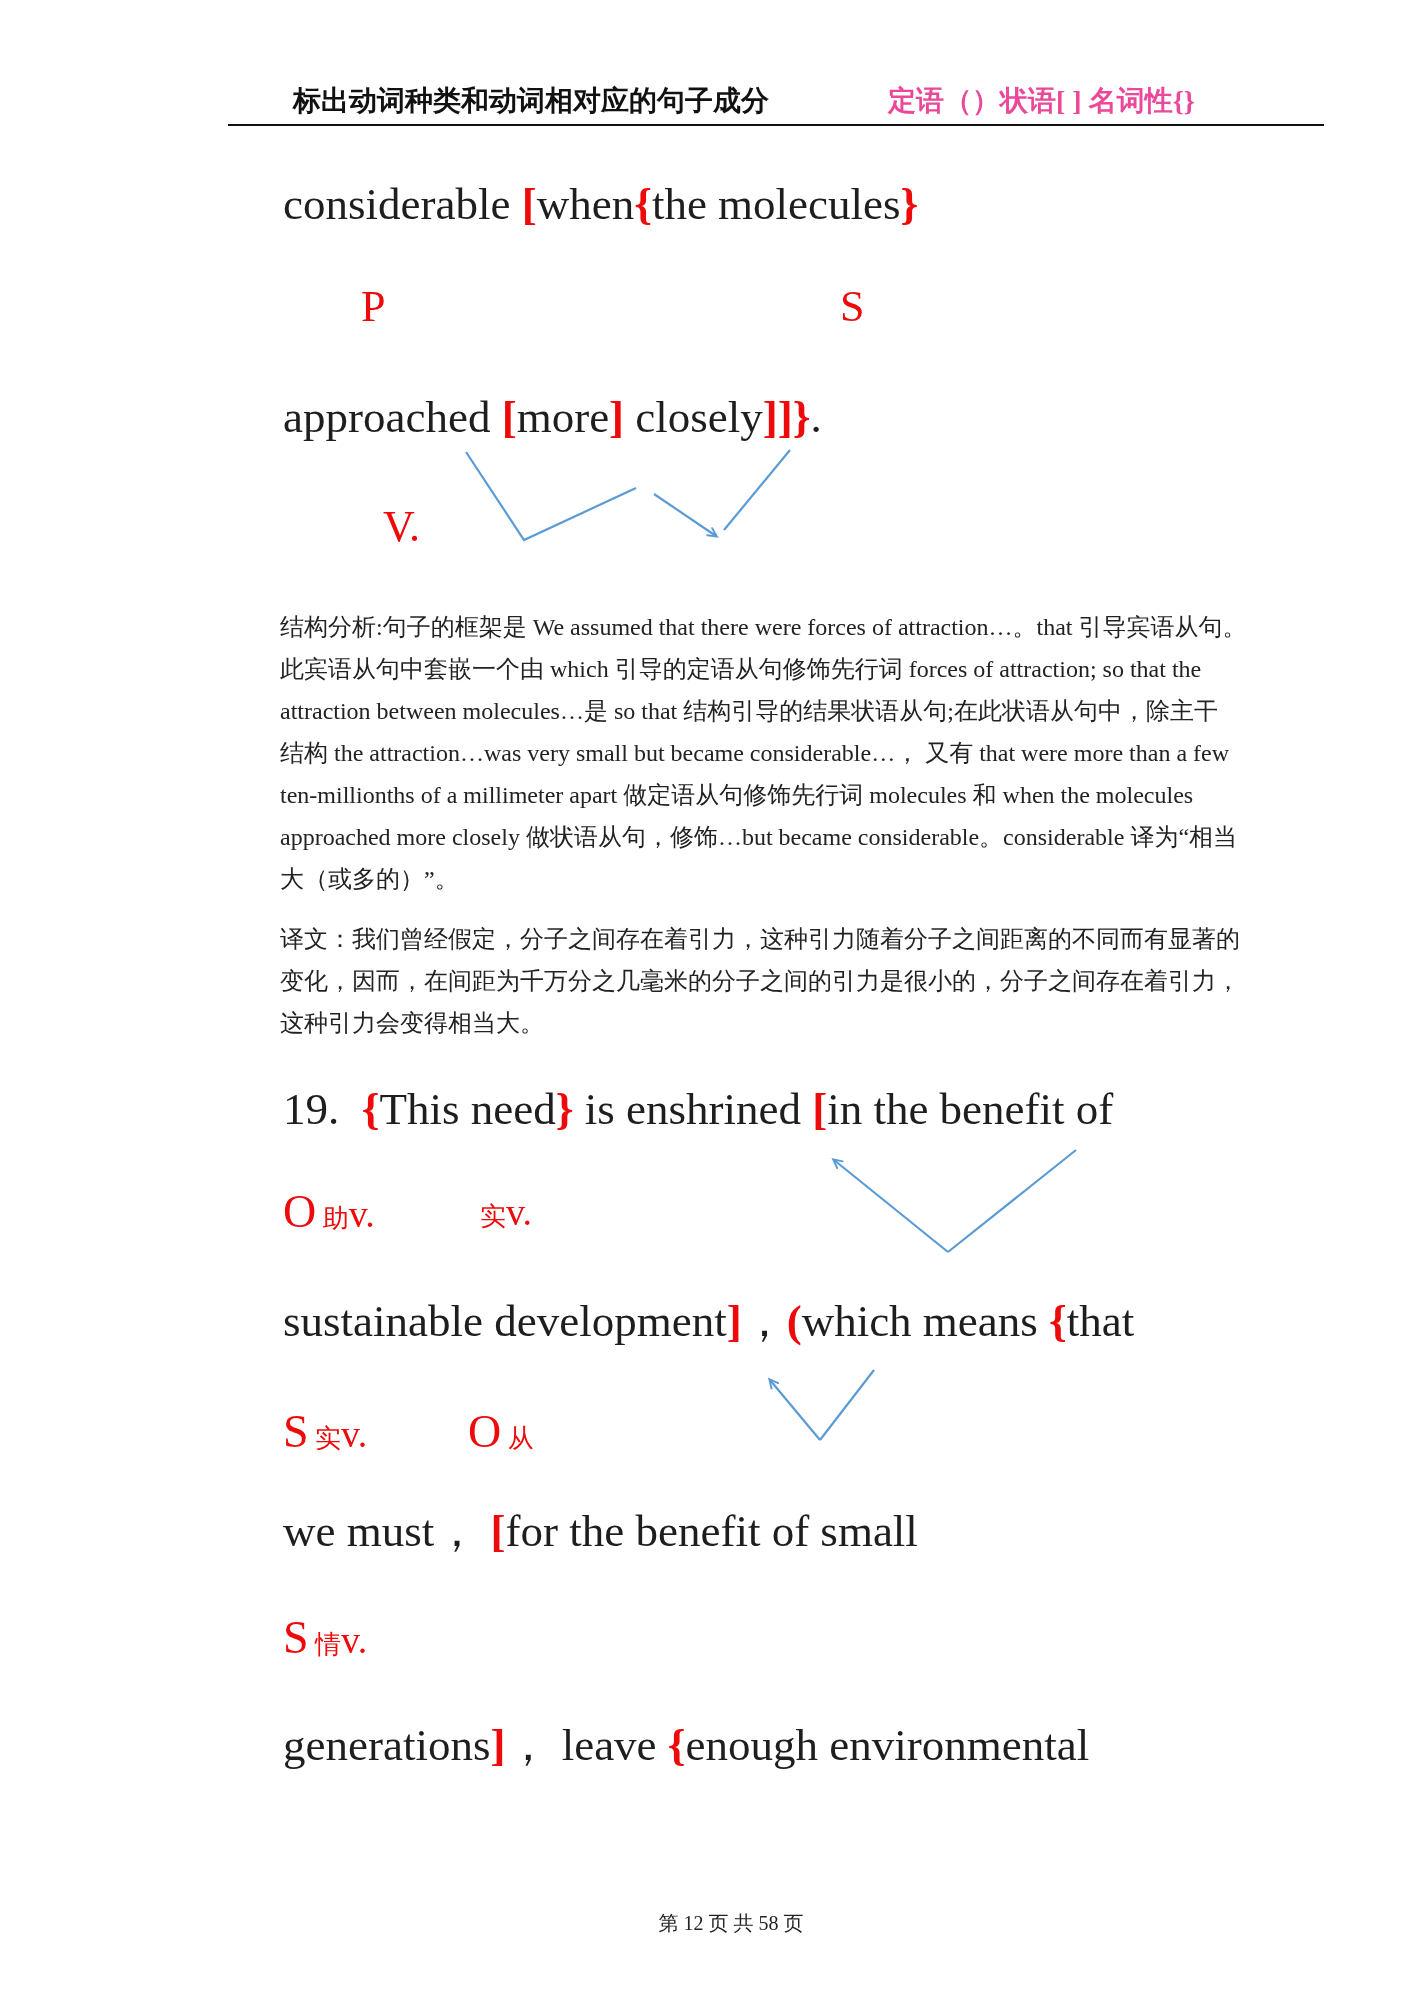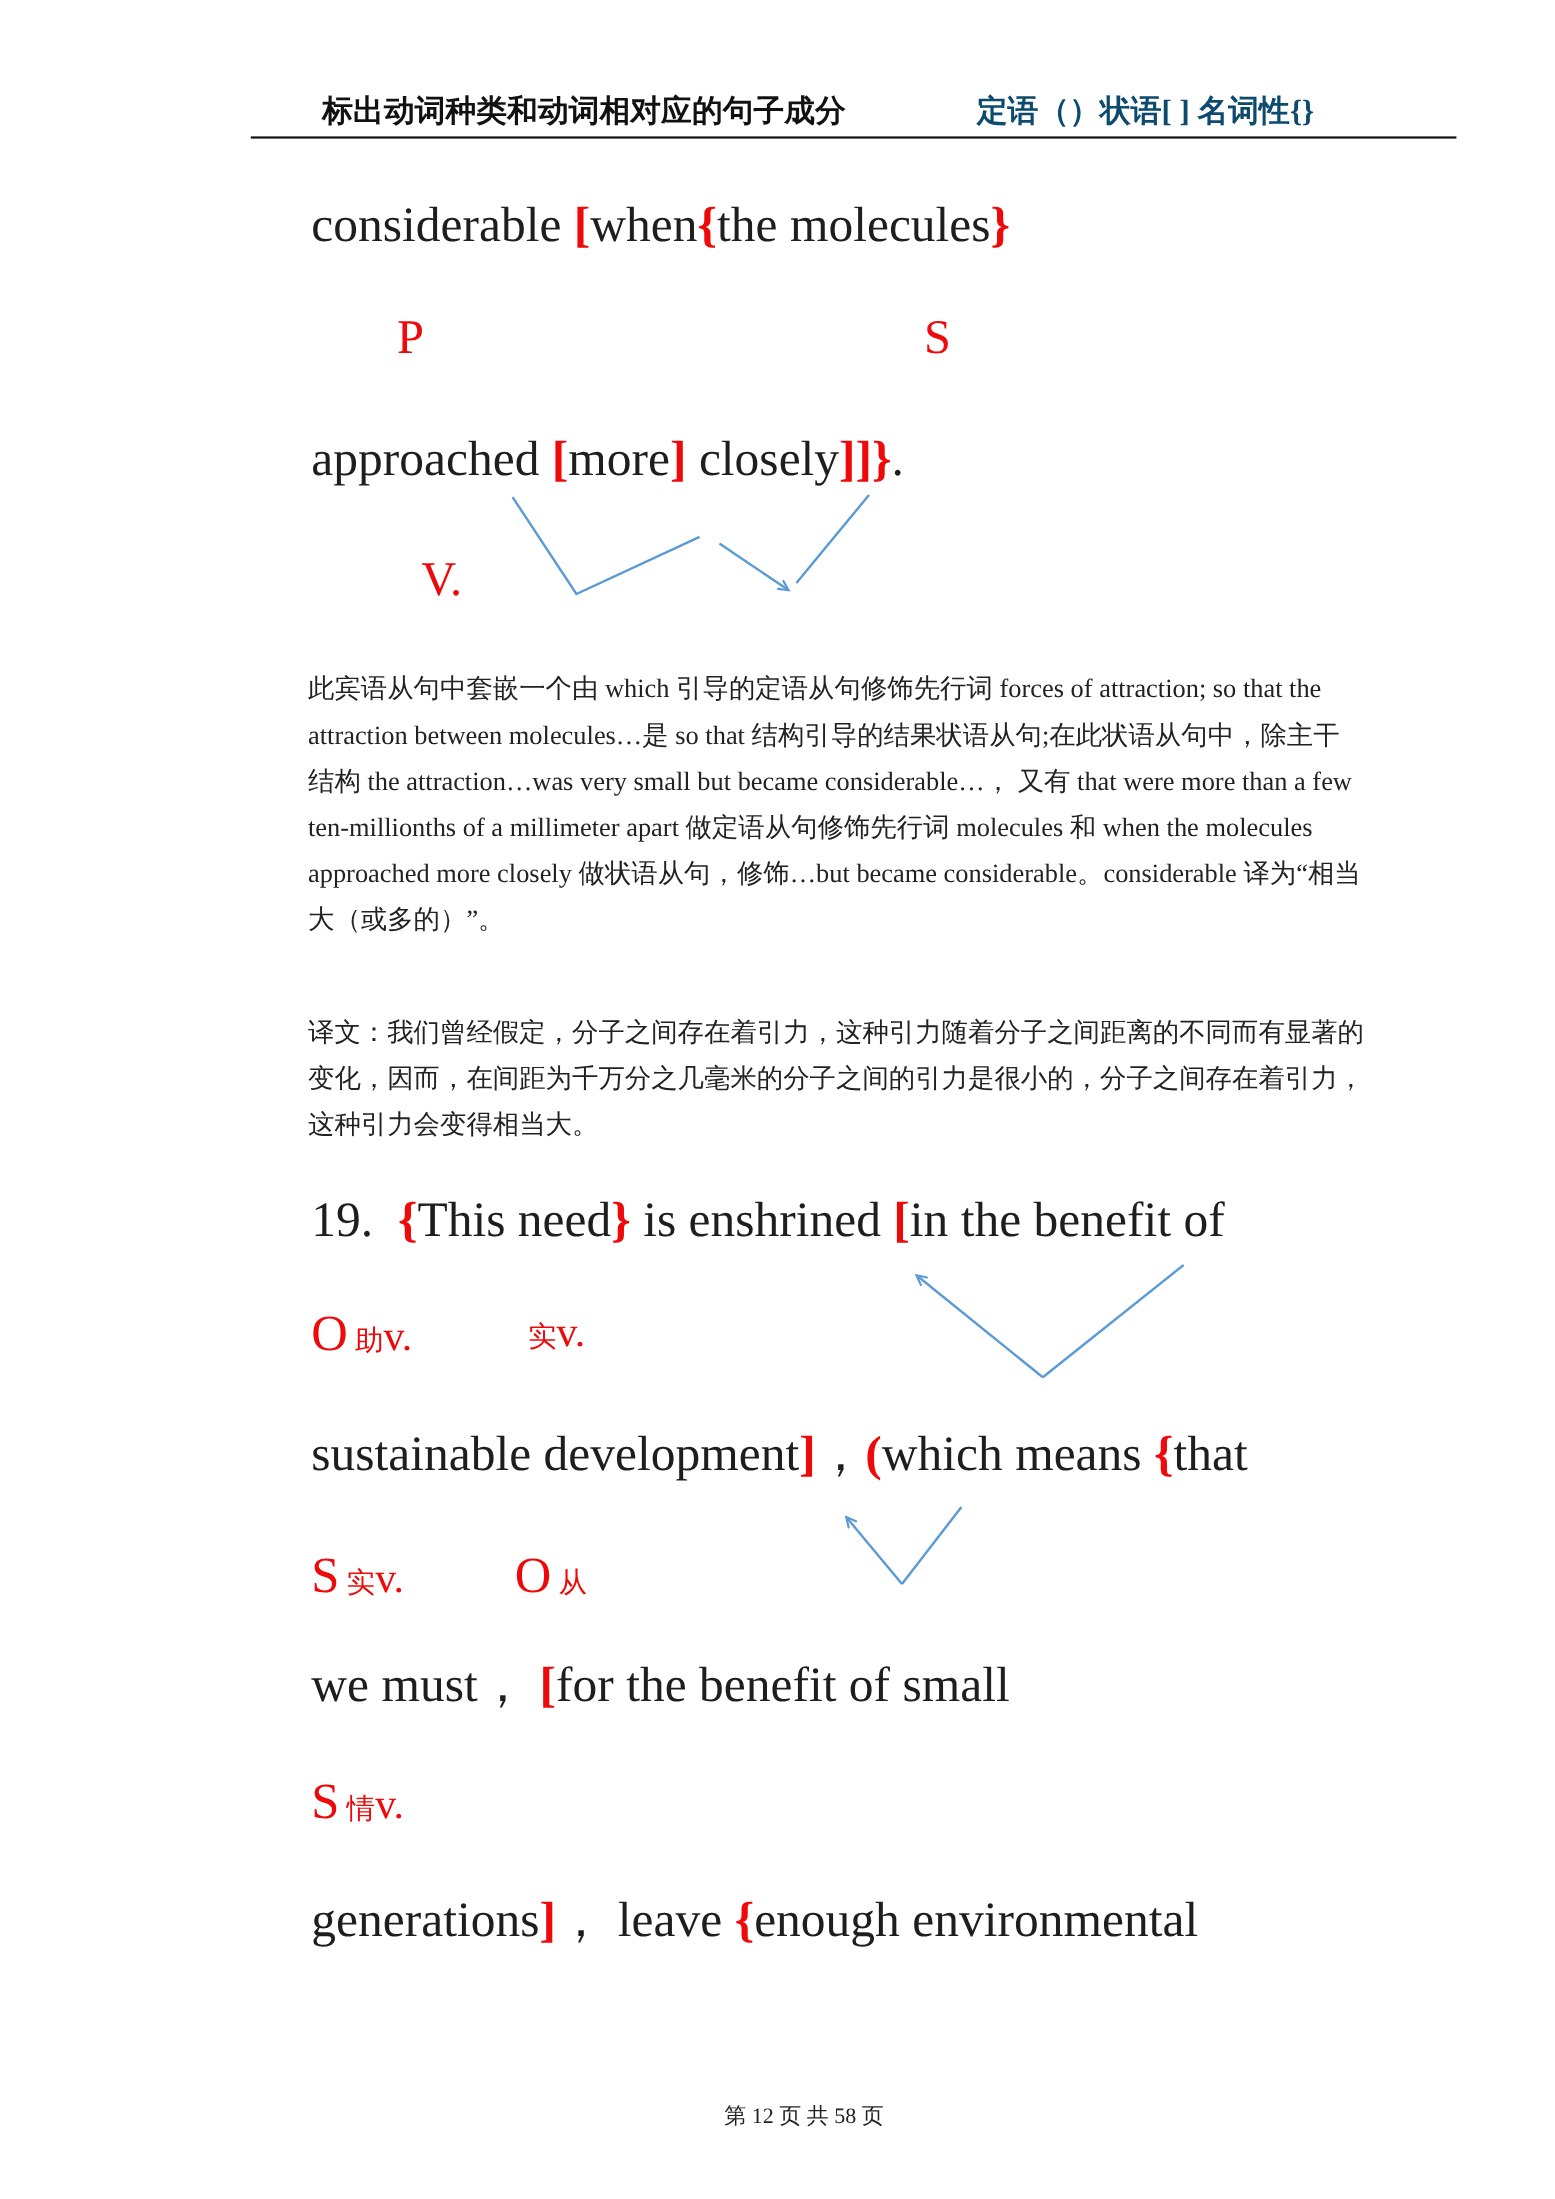--- a/index.html
+++ b/index.html
@@ -16,21 +16,21 @@
     overflow:hidden;
     font-family:"Liberation Serif","DejaVu Serif",serif;
     color:var(--ink);
   }
   .hdr-left{
     position:absolute;left:225px;top:82px;
     font-size:28px;font-weight:700;white-space:pre;color:#111;
   }
   .hdr-right{
     position:absolute;left:820px;top:82px;
-    font-size:28px;font-weight:700;white-space:pre;color:#0c4a6e;
+    font-size:28px;font-weight:700;white-space:pre;color:#ec4899;
   }
   .hdr-rule{
     position:absolute;left:160px;top:124px;width:1096px;height:2px;background:#111;
   }
   .bigline{
     position:absolute;left:215px;
     font-size:45px;line-height:58px;white-space:pre;color:var(--ink);
   }
   .seg-black{color:var(--ink);}
   .seg-red{color:var(--red);font-weight:700;}
@@ -86,20 +86,21 @@
   <div class="hdr-right">定语（）状语[ ] 名词性{}</div>
   <div class="hdr-rule"></div>
 
   <div class="bigline" style="top:175px"><span class="seg-black">considerable </span><span class="seg-red">[</span><span class="seg-black">when</span><span class="seg-red">{</span><span class="seg-black">the molecules</span><span class="seg-red">}</span></div>
   <div class="red-label" style="left:293px;top:282px">P</div>
   <div class="red-label" style="left:772px;top:282px">S</div>
   <div class="bigline" style="top:388px"><span class="seg-black">approached </span><span class="seg-red">[</span><span class="seg-black">more</span><span class="seg-red">]</span><span class="seg-black"> closely</span><span class="seg-red">]]}</span><span class="seg-black">.</span></div>
   <div class="red-label" style="left:315px;top:502px">V.</div>
 
   <div class="para" style="top:606px">
+      <div class="para-line">结构分析:句子的框架是 We assumed that there were forces of attraction…。that 引导宾语从句。</div>
       <div class="para-line">此宾语从句中套嵌一个由 which 引导的定语从句修饰先行词 forces of attraction; so that the</div>
       <div class="para-line">attraction between molecules…是 so that 结构引导的结果状语从句;在此状语从句中，除主干</div>
       <div class="para-line">结构 the attraction…was very small but became considerable…， 又有 that were more than a few</div>
       <div class="para-line">ten-millionths of a millimeter apart 做定语从句修饰先行词 molecules 和 when the molecules</div>
       <div class="para-line">approached more closely 做状语从句，修饰…but became considerable。considerable 译为“相当</div>
       <div class="para-line">大（或多的）”。</div>
     </div>
 
   <div class="para" style="top:918px">
       <div class="para-line">译文：我们曾经假定，分子之间存在着引力，这种引力随着分子之间距离的不同而有显著的</div>

